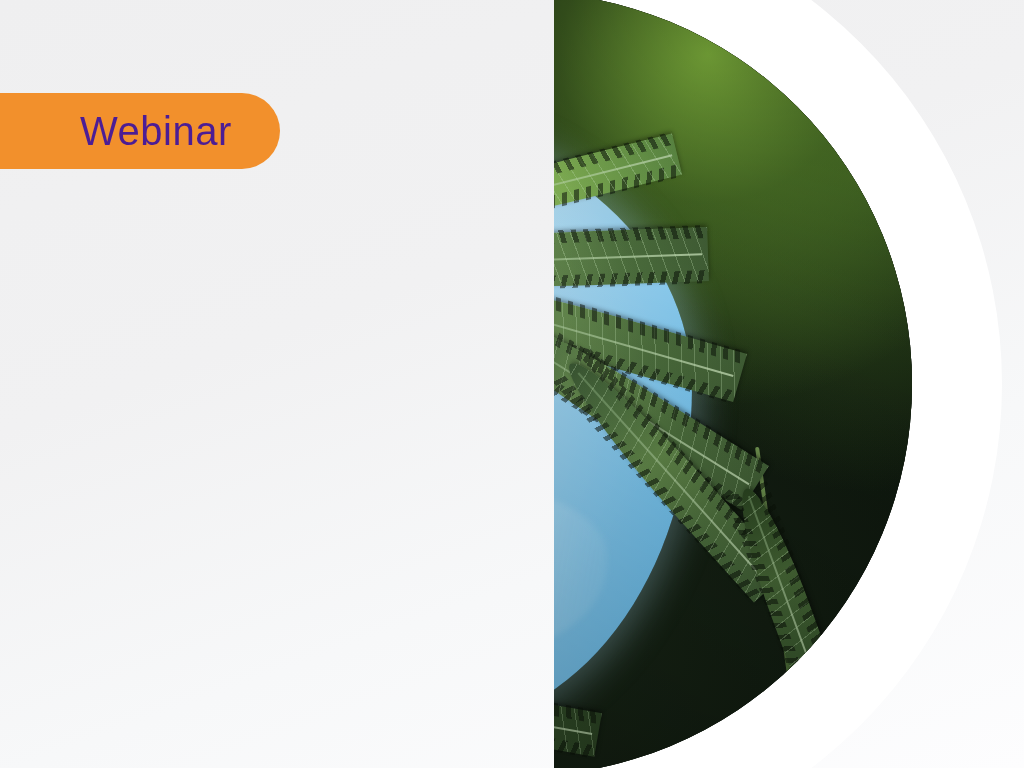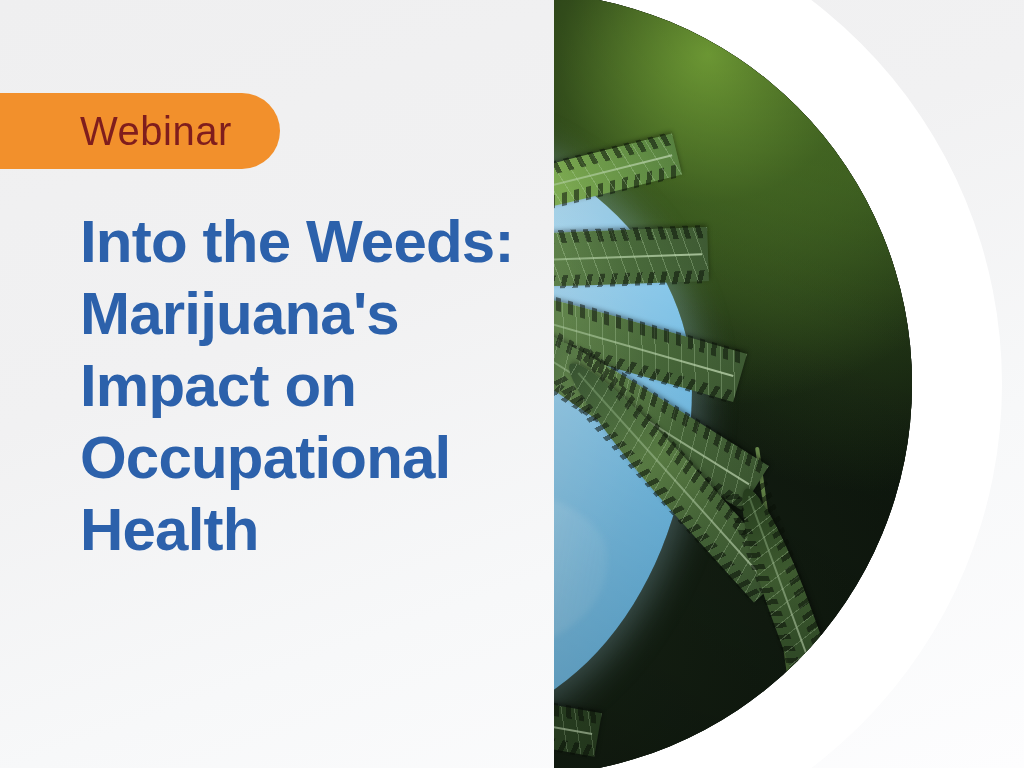--- a/index.html
+++ b/index.html
@@ -155,21 +155,21 @@
     height:76px;
     padding:0 48px 0 120px;
     display:flex; align-items:center;
     background:#f2902c;
     border-radius:0 38px 38px 0;
   }
   .badge-label {
     font-size:40px;
     font-weight:300;
     letter-spacing:0.5px;
-    color:#7f1d1d;
+    color:#4c1d95;
     line-height:1;
     white-space:nowrap;
   }
 
   .headline {
     position:absolute;
     left:80px; top:206px;
     width:470px;
     font-size:60px;
     font-weight:bold;
@@ -228,15 +228,14 @@
       </div>
 
       <div class="photo-shade"></div>
     </div>
   </div>
 
   <div class="badge">
     <span class="badge-label">Webinar</span>
   </div>
 
-  <h1 class="headline">Into the Weeds: Marijuana's Impact on Occupational Health</h1>
 
 </div>
 
 </body></html>

